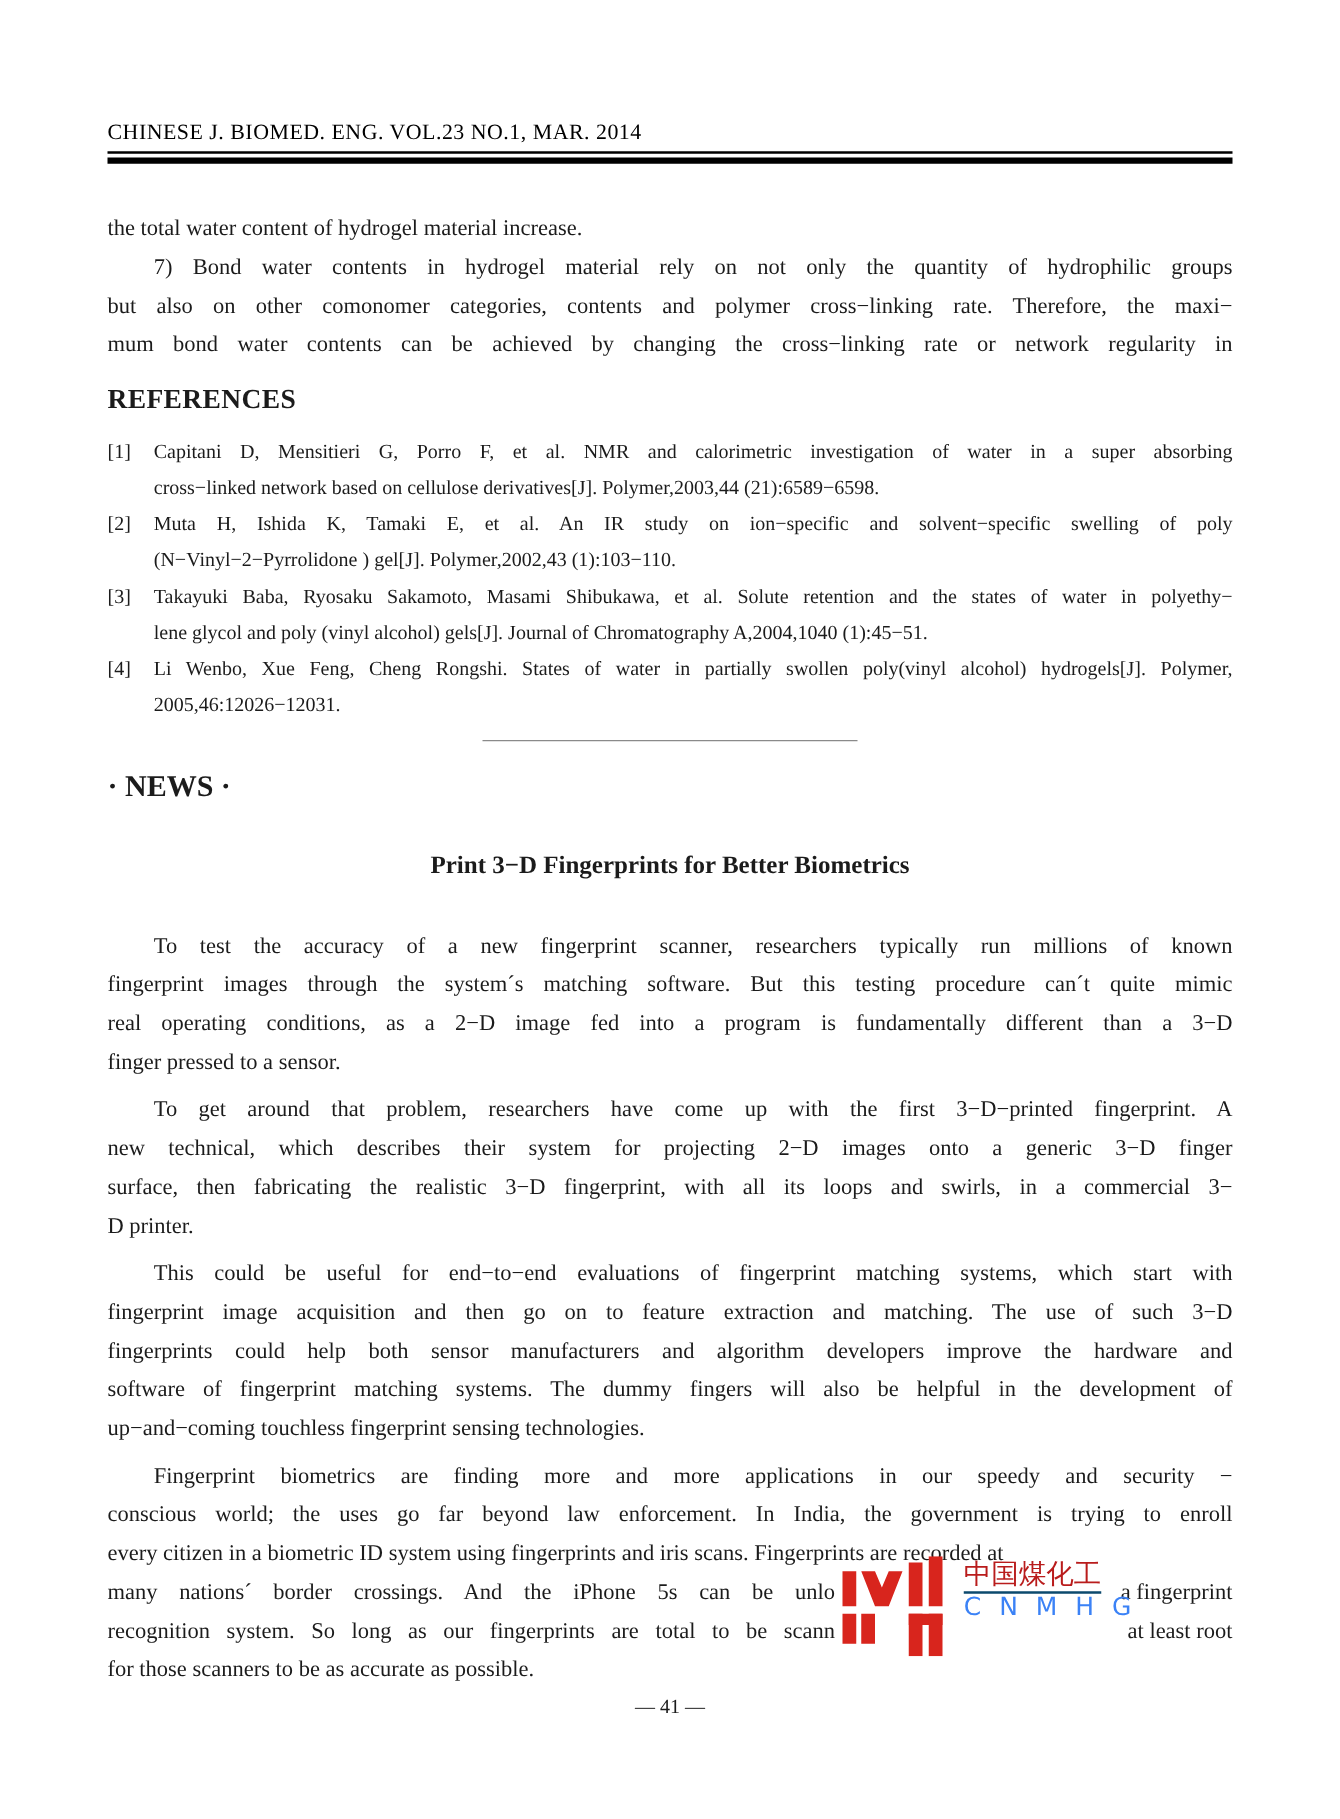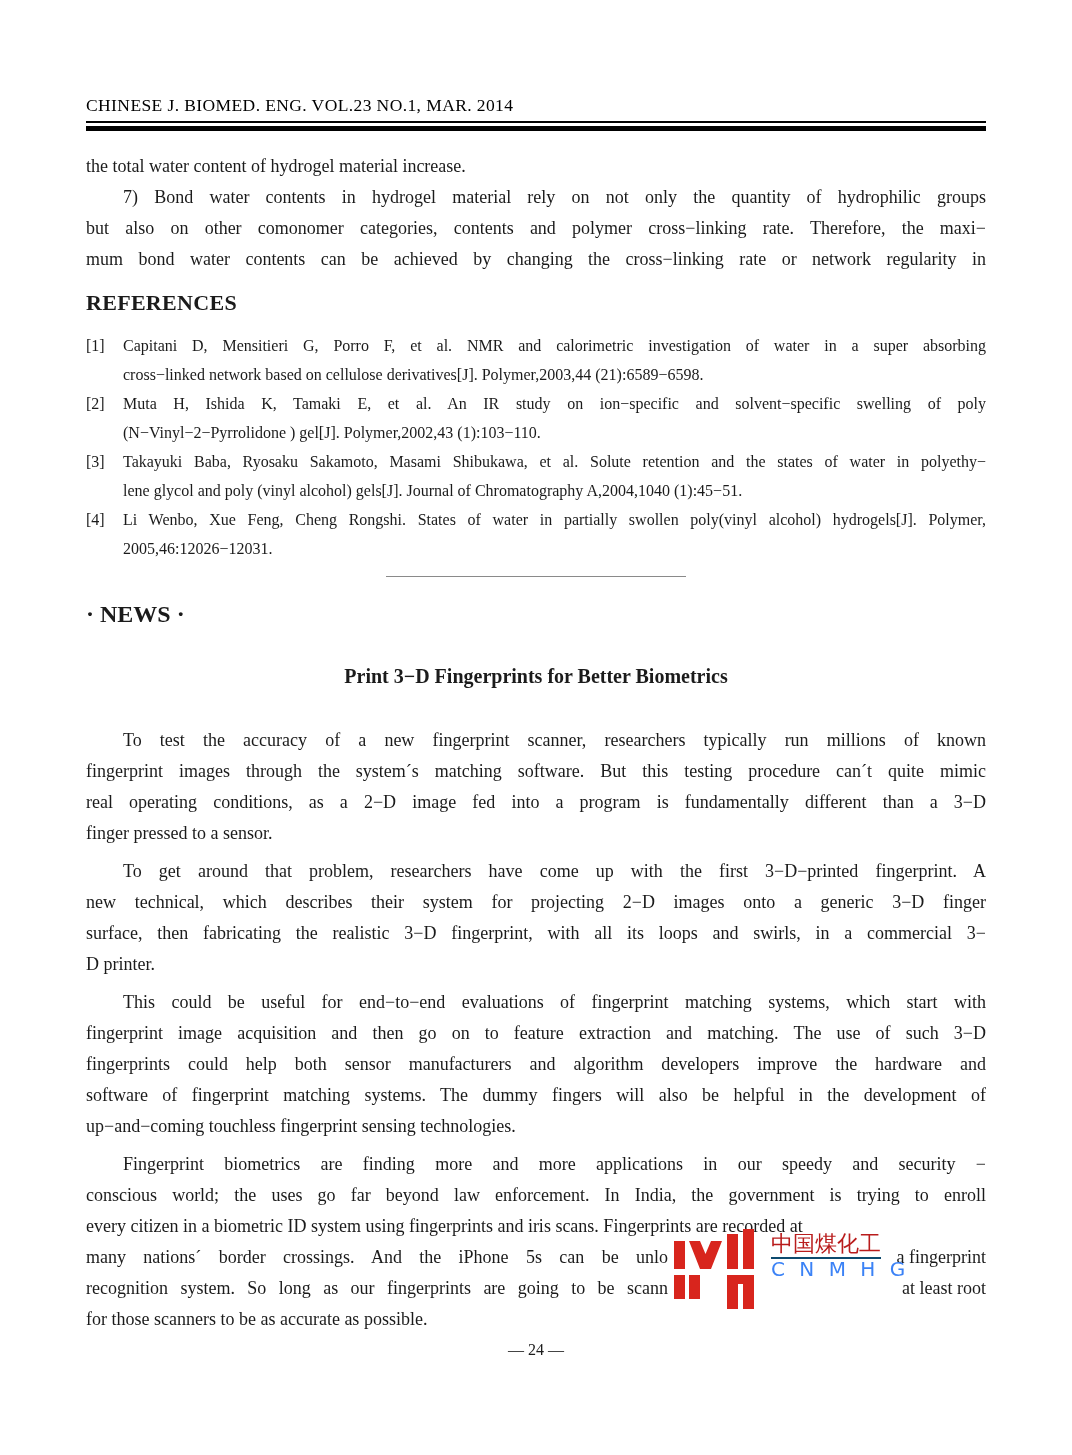--- a/index.html
+++ b/index.html
@@ -21,21 +21,21 @@
   .rule-thick { border-top:5px solid #000; margin-top:3px; }
 
   
   .jline {
     font-size:18px; line-height:31px;
     text-align:justify; text-align-last:justify;
   }
   .jline.lastline { text-align-last:left; }
   .par-indent .jline.l0 { text-indent:37px; }
 
-  .par-intro { margin-top:20px; }
+  .par-intro { margin-top:36px; }
   .par { margin-top:0; }
 
   
   .ref-heading {
     margin-top:13px; font-size:22px; font-weight:bold;
     line-height:30px; letter-spacing:0.3px;
   }
   .ref-list { margin-top:13px; }
   .ref { display:flex; }
   .ref-num {
@@ -185,21 +185,21 @@
         <div class="jline l0">Fingerprint biometrics are finding more and more applications in our speedy and security −</div>
         <div class="jline">conscious world; the uses go far beyond law enforcement. In India, the government is trying to enroll</div>
         <div class="jline lastline">every citizen in a biometric ID system using fingerprints and iris scans. Fingerprints are recorded at</div>
       </div>
 
     <div class="wline">
       <span class="wpre">many nations´ border crossings. And the iPhone 5s can be unlo</span>
       <span class="wpost">a  fingerprint</span>
     </div>
     <div class="wline">
-      <span class="wpre">recognition system. So long as our fingerprints are going to be scann</span>
+      <span class="wpre">recognition system. So long as our fingerprints are total to be scann</span>
       <span class="wpost">at  least  root</span>
     </div>
     <div class="jline lastline">for those scanners to be as accurate as possible.</div>
 
     <div class="watermark">
       <span class="wm-logo">
         <svg width="92" height="80" viewBox="0 0 84 80" xmlns="http://www.w3.org/2000/svg">
           <g fill="currentColor">
 
             <rect x="0" y="12" width="11" height="28"></rect>
@@ -215,15 +215,15 @@
           </g>
         </svg>
       </span>
       <span class="wm-textcol">
         <span class="wm-cn">中国煤化工</span>
         <span class="wm-en">C N M H G</span>
       </span>
     </div>
   </div>
 
-  <div class="page-number">—  24  —</div>
+  <div class="page-number">—  41  —</div>
 
 </div>
 
 </body></html>

